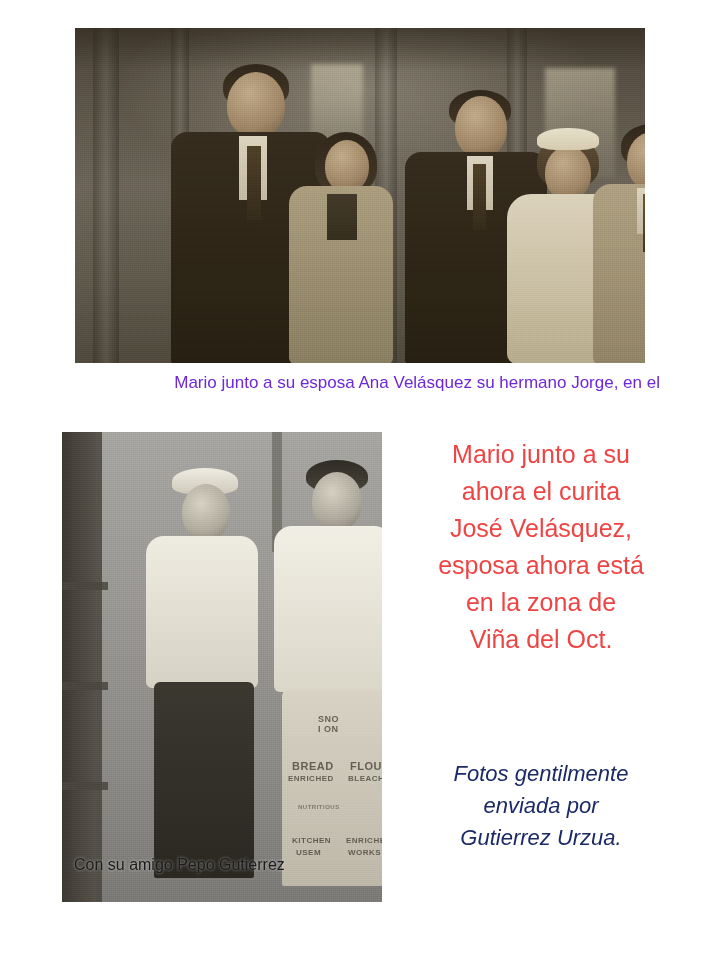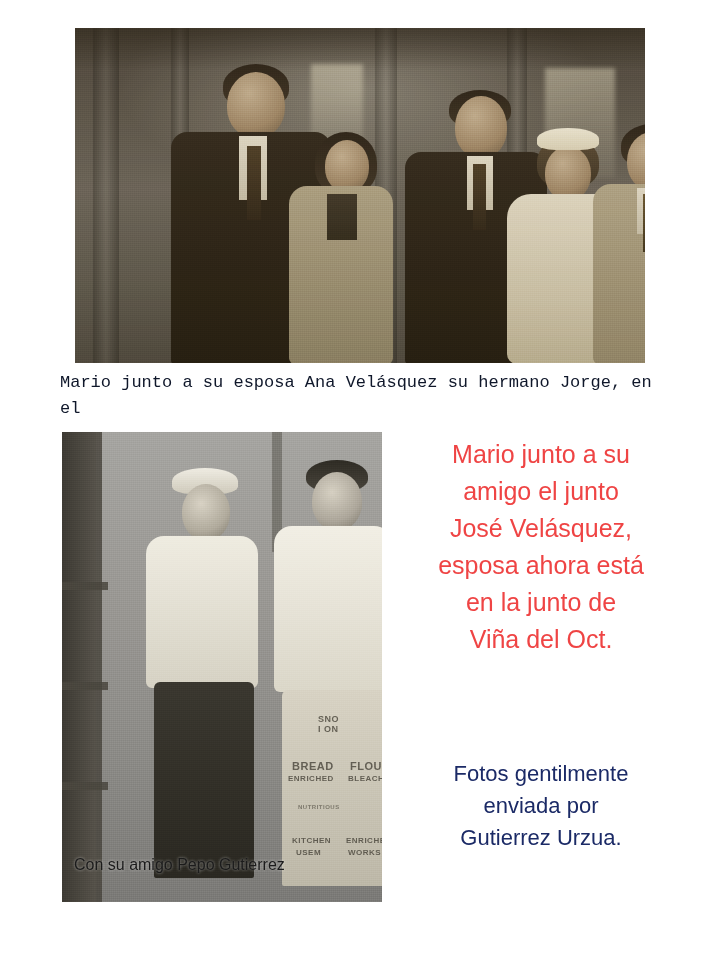--- a/index.html
+++ b/index.html
@@ -101,25 +101,24 @@
     background: rgba(120,100,60,0.16);
     pointer-events: none;
   }
 
   
   .caption-top {
     position: absolute;
     left: 60px;
     top: 370px;
     width: 600px;
-    text-align: left;
-    color: #0f172a;
+    text-align: right;
+    color: #6d28d9;
     font-size: 17px;
     line-height: 26px;
-    font-family: Liberation Mono, monospace;
   }
 
   
   .photo-bottom {
     position: absolute;
     left: 62px;
     top: 432px;
     width: 320px;
     height: 470px;
     overflow: hidden;
@@ -186,20 +185,21 @@
   }
   .text-right-2 {
     position: absolute;
     left: 396px;
     top: 758px;
     width: 290px;
     text-align: center;
     color: #1b2a66;
     font-size: 22px;
     line-height: 32px;
+    font-style: italic;
   }
   .text-right-1 .line, .text-right-2 .line { display: block; }
 </style>
 </head>
 <body>
 
 <div class="photo-top">
   <div class="scene"></div>
 
   <div class="bg-col" style="left:18px;  width:26px;"></div>
@@ -291,24 +291,24 @@
     <div class="flour-text" style="left:286px; top:416px; font-size:8px;">WORKS</div>
   </div>
 
   <div class="caption-in-photo">Con su amigo Pepo Gutierrez</div>
 
   <div class="grain"></div>
 </div>
 
 <div class="text-right-1">
   <span class="line">Mario junto a su</span>
-  <span class="line">amigo el junto</span>
+  <span class="line">ahora el curita</span>
   <span class="line">José Velásquez,</span>
   <span class="line">esposa ahora está</span>
-  <span class="line">en la junto de</span>
+  <span class="line">en la zona de</span>
   <span class="line">Viña del Oct.</span>
 </div>
 
 <div class="text-right-2">
   <span class="line">Fotos gentilmente</span>
   <span class="line">enviada por</span>
   <span class="line">Gutierrez Urzua.</span>
 </div>
 
 </body></html>

